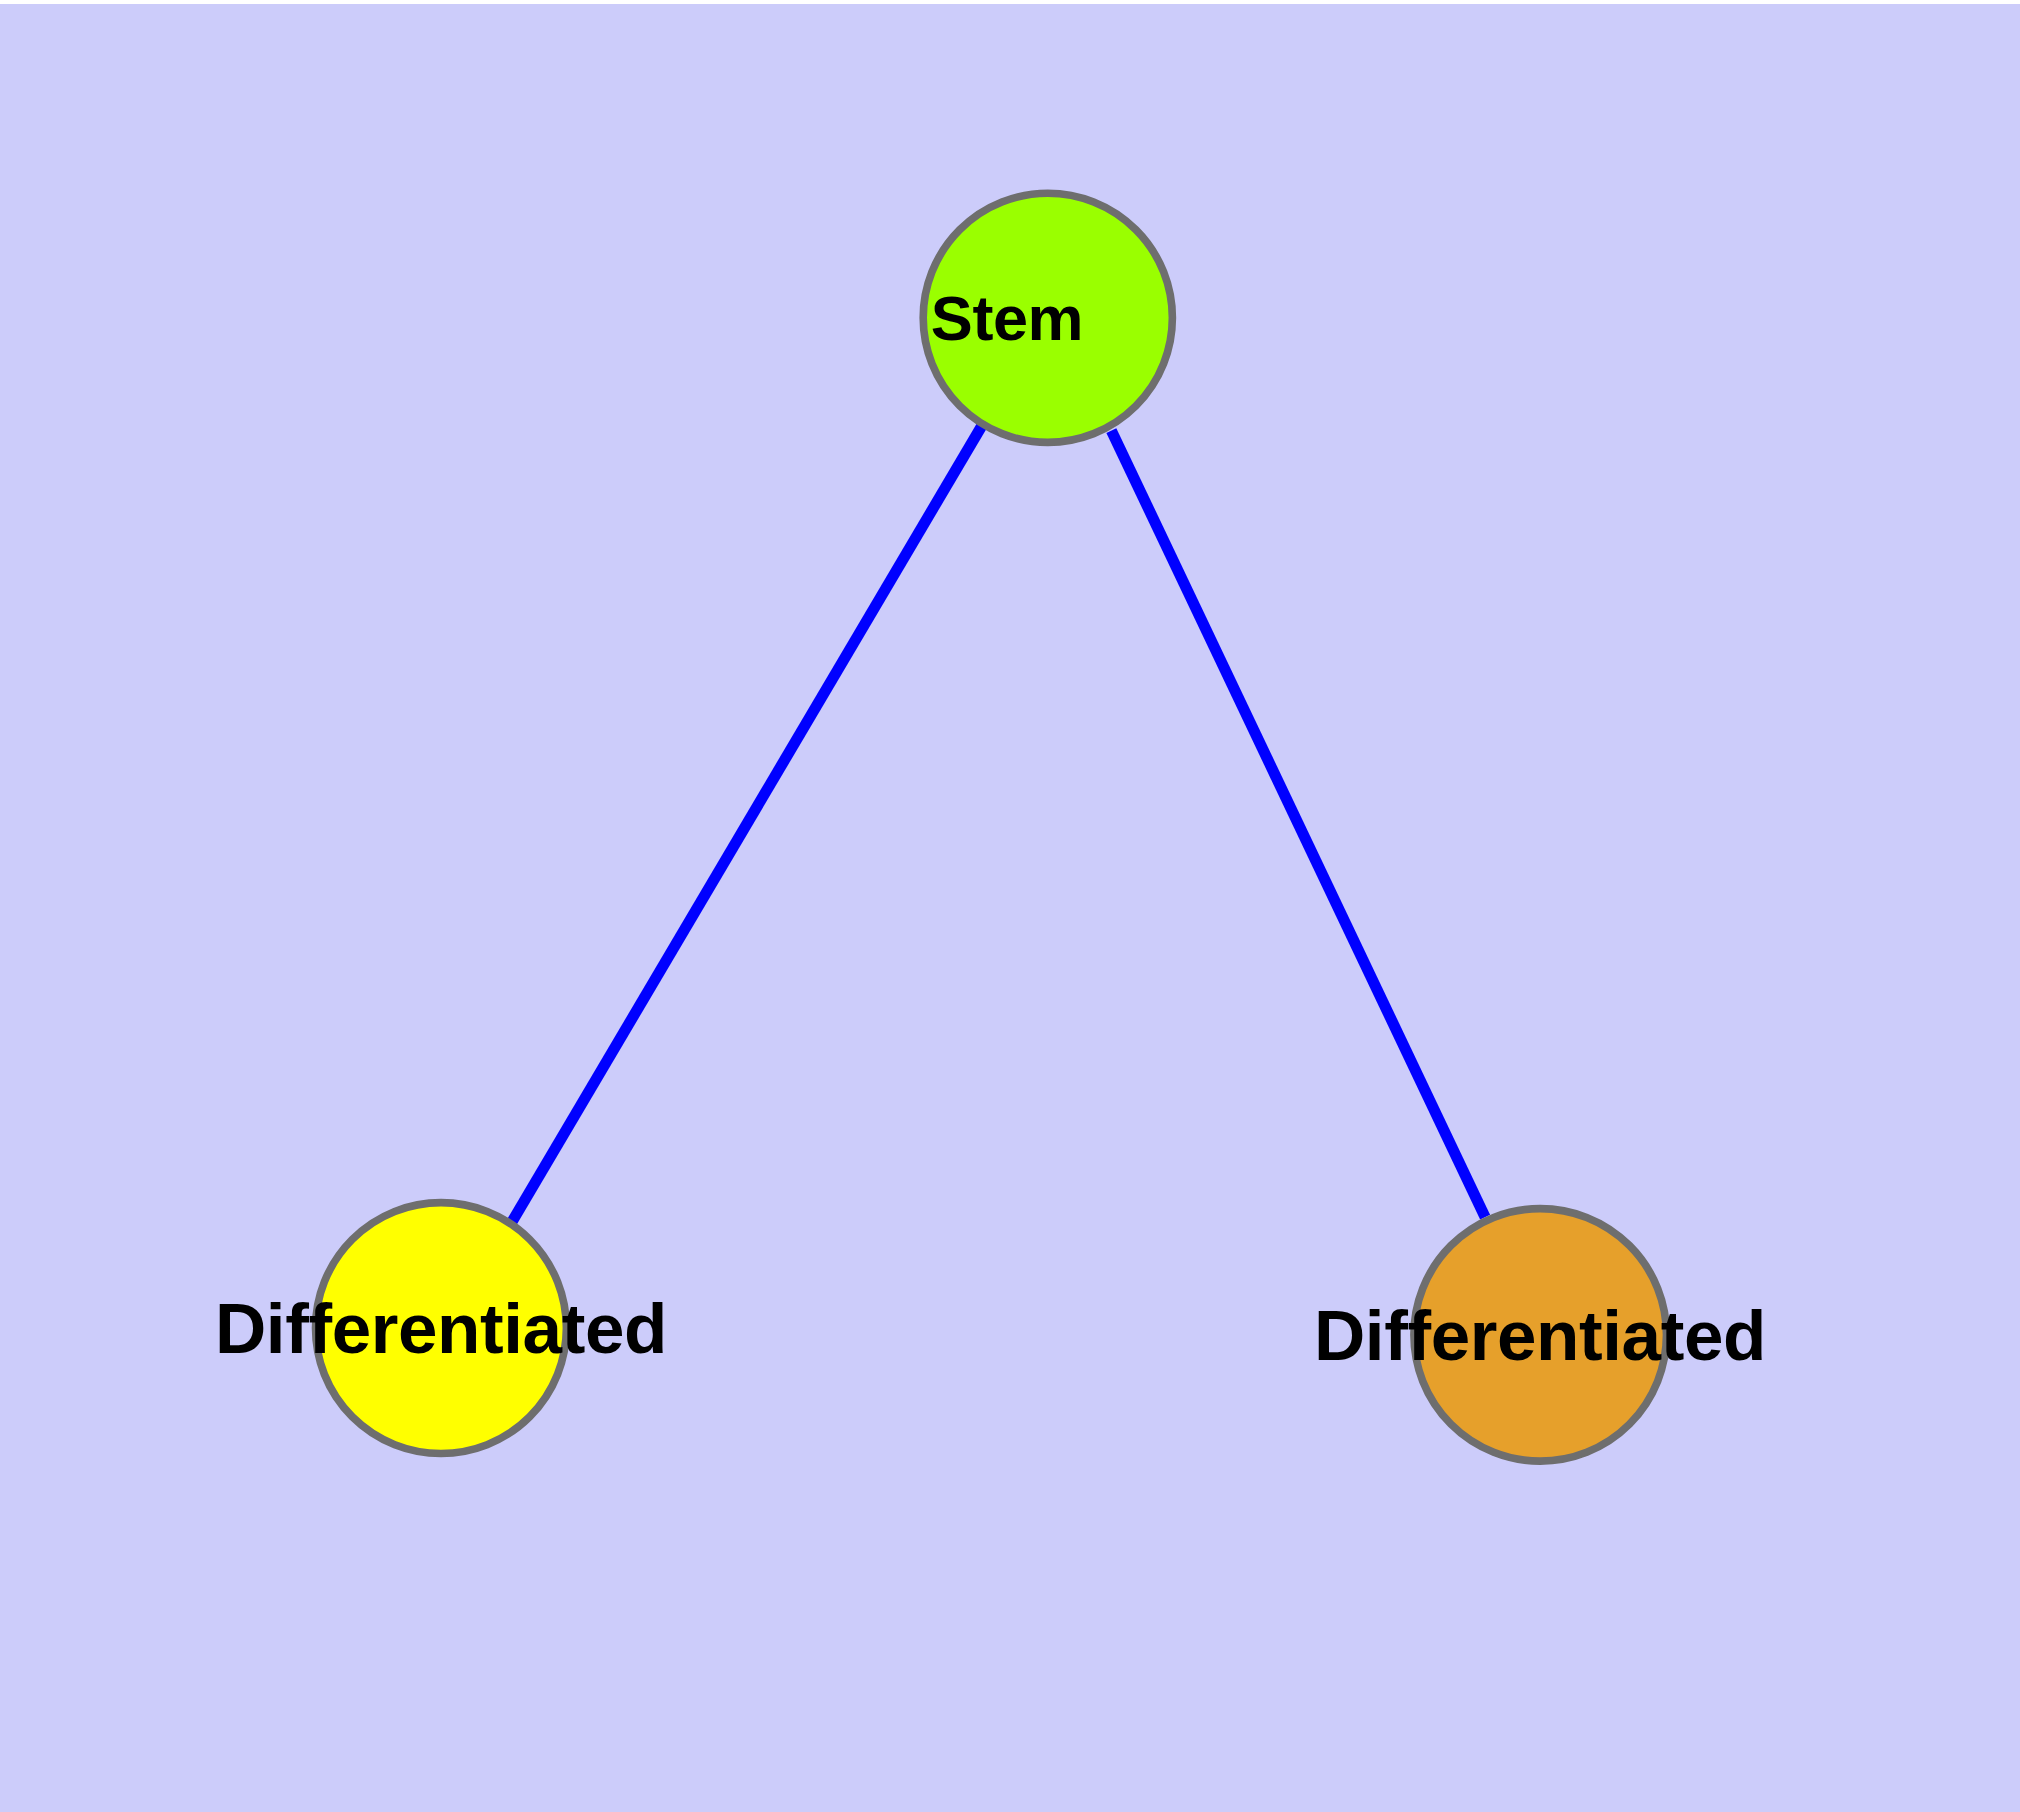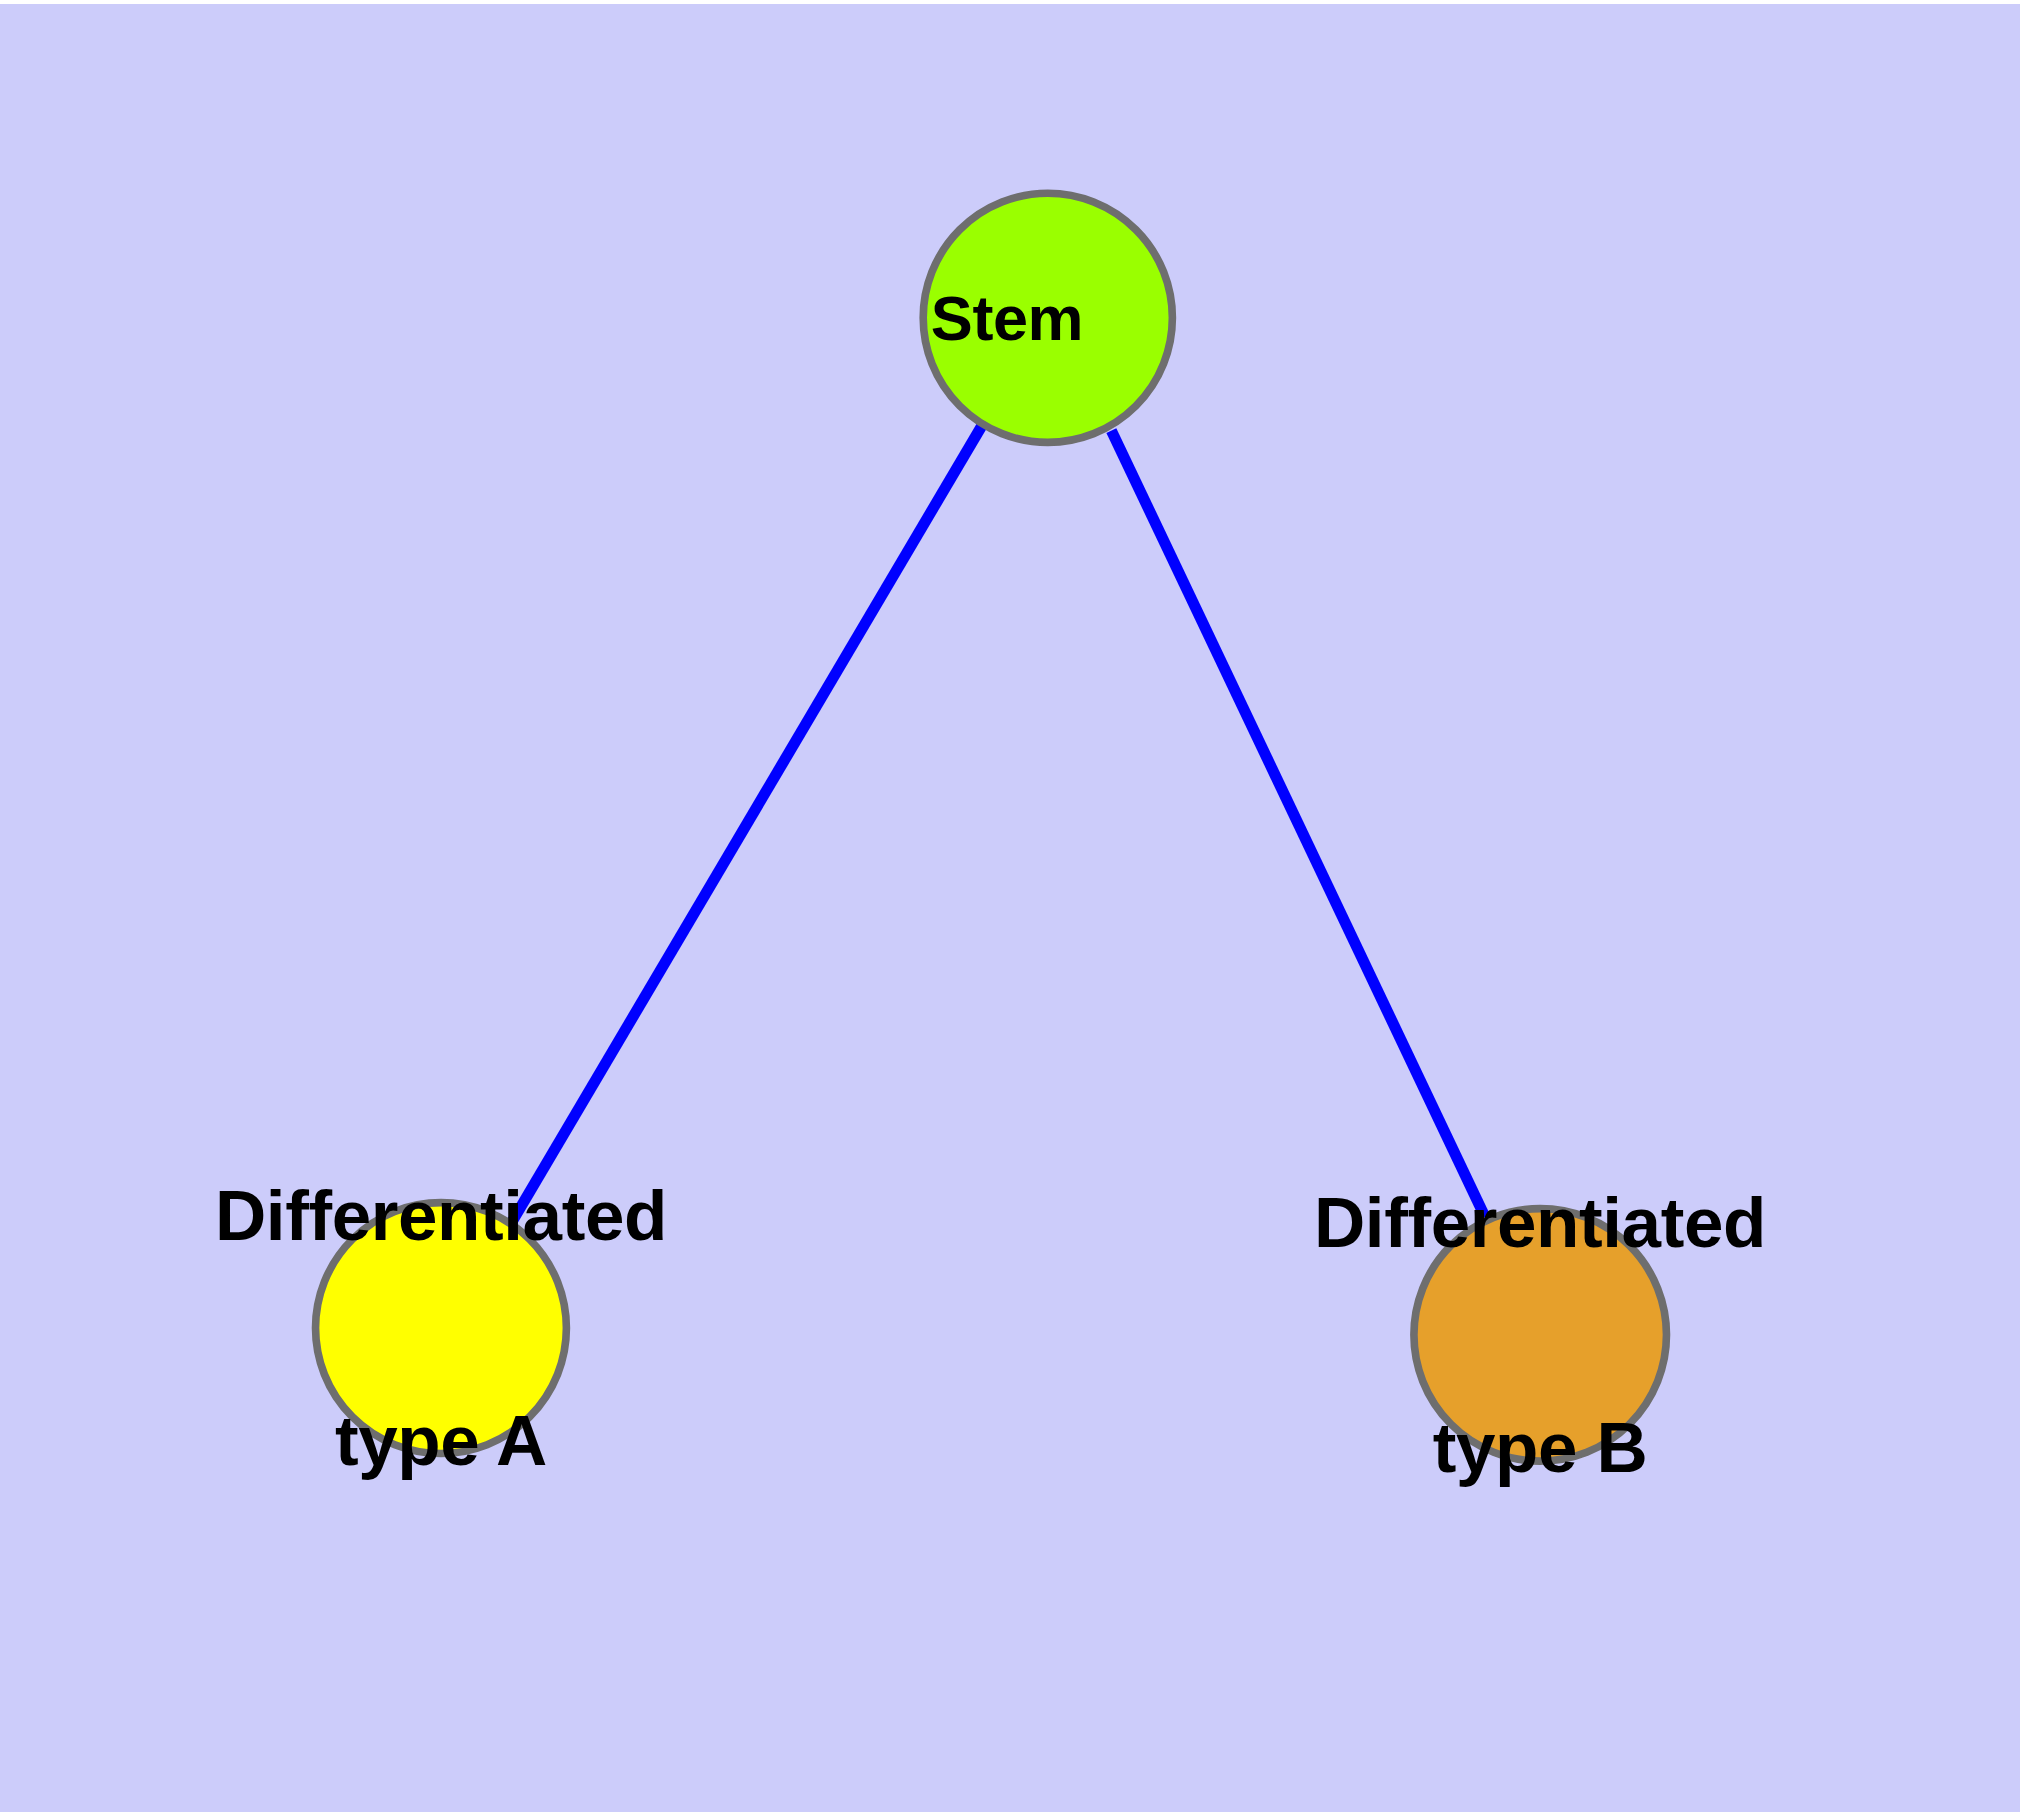--- a/index.html
+++ b/index.html
@@ -79,22 +79,20 @@
       <circle cx="1236" cy="375" r="147" fill="#9aff00" stroke="#6e6e6e" stroke-width="9"></circle>
       <circle cx="520" cy="1567" r="148" fill="#ffff00" stroke="#6e6e6e" stroke-width="9"></circle>
       <circle cx="1817" cy="1575" r="149" fill="#e6a02b" stroke="#6e6e6e" stroke-width="9"></circle>
     </g>
   </svg>
 
   <div id="label-stem" class="node-label" style="left: 1007px; top: 318px; font-size: 63px; color: rgb(0, 0, 0);">Stem</div>
 
   <div id="label-type-a" class="node-label" style="left: 441px; top: 1328px; font-size: 71px; color: rgb(0, 0, 0);">
     <div>Differentiated</div>
-    <div>type A</div>
   </div>
 
   <div id="label-type-b" class="node-label" style="left: 1540px; top: 1335px; font-size: 71px; color: rgb(0, 0, 0);">
     <div>Differentiated</div>
-    <div>type B</div>
   </div>
 
 </div>
 
 
 </body></html>

